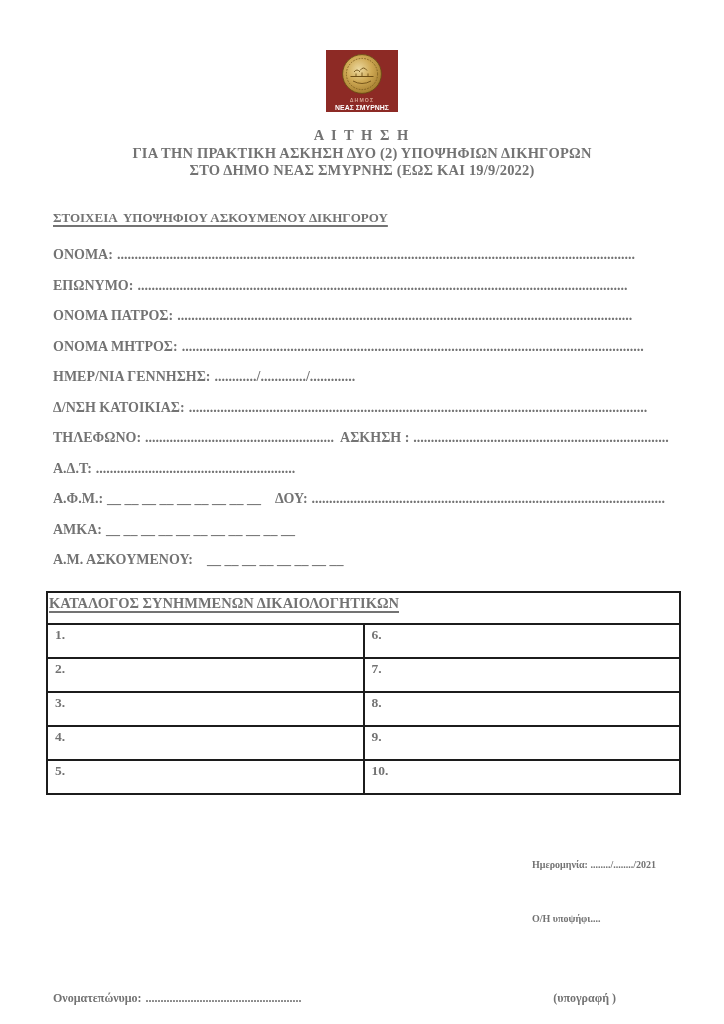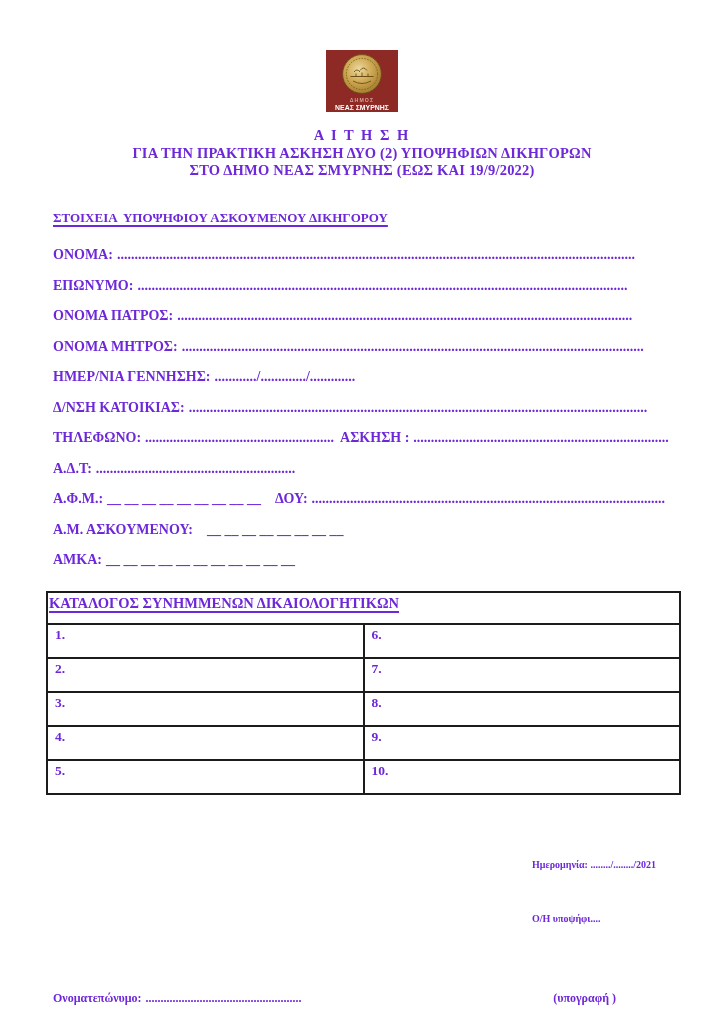--- a/index.html
+++ b/index.html
@@ -1,17 +1,17 @@
 <!DOCTYPE html>
 <html><head>
 <meta charset="utf-8">
 <style>
   html,body{margin:0;padding:0;background:#fff}
   .page{position:relative;width:724px;height:1024px;background:#ffffff;overflow:hidden;
-        font-family:"Liberation Serif","DejaVu Serif",serif;font-weight:700;color:#6d28d9}
+        font-family:"Liberation Serif","DejaVu Serif",serif;font-weight:700;color:#737373}
 
   .logo{position:absolute;top:50px;left:326px;width:72px;height:62px;display:block}
 
   .titles{position:absolute;top:127px;left:0;width:100%;text-align:center;
           font-size:14.5px;line-height:17.6px;letter-spacing:.2px}
   .titles .t1{letter-spacing:2px}
 
   .content{position:absolute;top:210px;left:53px;width:624px}
 
   .section-heading{font-size:13px;line-height:15px;white-space:pre;margin:0 0 22px 0;
@@ -117,27 +117,27 @@
     </div>
 
     <div class="field">
       <span class="lbl">Α.Φ.Μ.:</span>
       <span class="blanks">__ __ __ __ __ __ __ __ __</span>
       <span class="lbl-doy">ΔΟΥ:</span>
       <span class="dots">.....................................................................................................</span>
     </div>
 
     <div class="field">
-      <span class="lbl lbl-wide">Α.Μ. ΑΣΚΟΥΜΕΝΟΥ:</span>
-      <span class="blanks">__ __ __ __ __ __ __ __</span>
+      <span class="lbl">ΑΜΚΑ:</span>
+      <span class="blanks">__ __ __ __ __ __ __ __ __ __ __</span>
     </div>
 
     <div class="field">
-      <span class="lbl">ΑΜΚΑ:</span>
-      <span class="blanks">__ __ __ __ __ __ __ __ __ __ __</span>
+      <span class="lbl lbl-wide">Α.Μ. ΑΣΚΟΥΜΕΝΟΥ:</span>
+      <span class="blanks">__ __ __ __ __ __ __ __</span>
     </div>
 
     <table class="attach">
       <tbody>
         <tr>
           <td class="t-title" colspan="2">
             <span>ΚΑΤΑΛΟΓΟΣ ΣΥΝΗΜΜΕΝΩΝ ΔΙΚΑΙΟΛΟΓΗΤΙΚΩΝ</span>
           </td>
         </tr>
         <tr>

